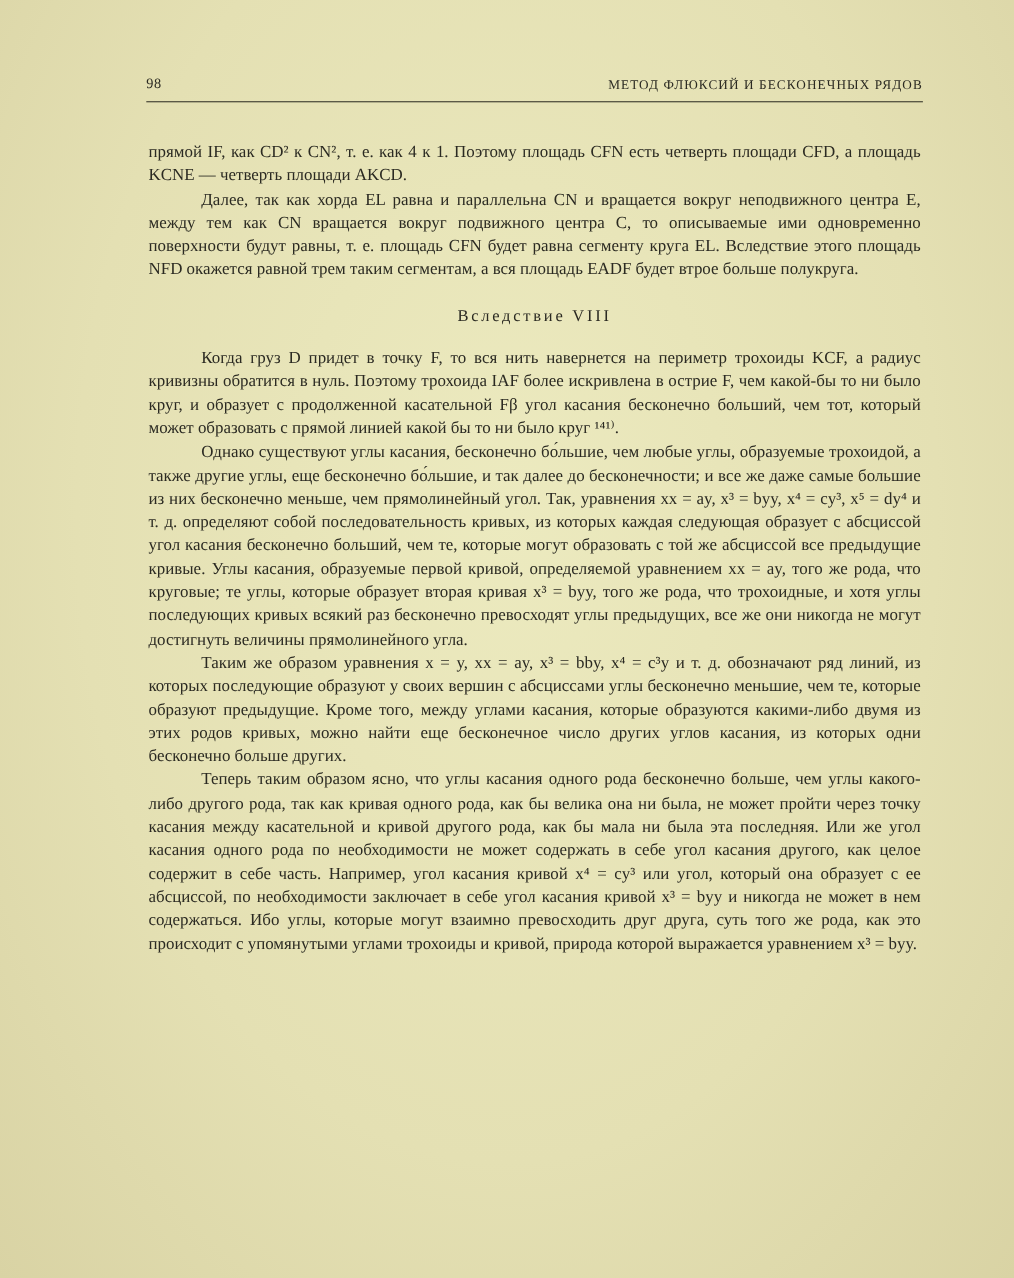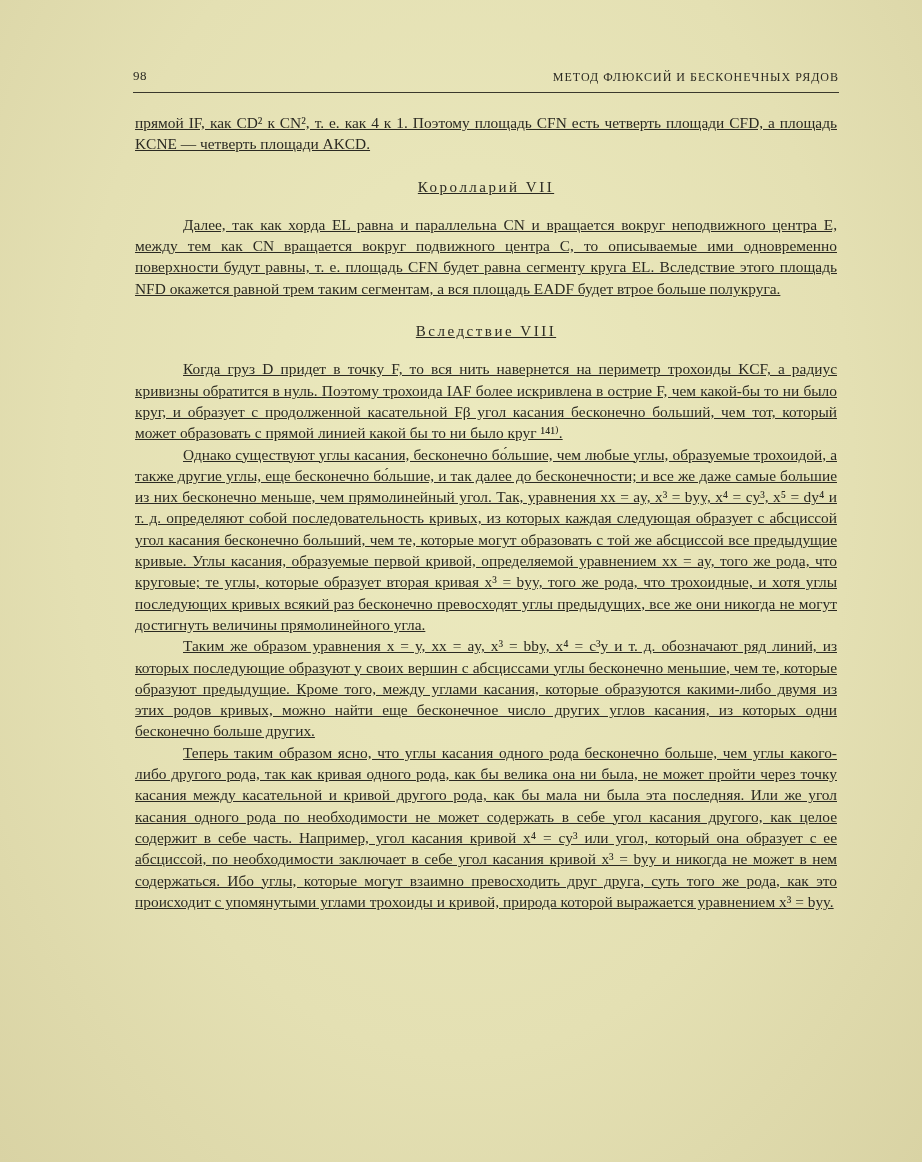--- a/index.html
+++ b/index.html
@@ -11,40 +11,39 @@
     font-family: "Liberation Serif", "DejaVu Serif", serif;
   }
   .page { position: relative; width: 922px; height: 1162px; }
   .header {
     position: absolute; left: 133px; top: 66px; width: 706px; height: 22px;
     font-size: 13px; letter-spacing: 0.5px;
   }
   .page-number { position: absolute; left: 0; top: 2px; font-size: 13px; }
   .running-title { position: absolute; left: 0; right: 0; top: 4px; text-align: right; font-size: 12px; letter-spacing: 1px; }
   .rule { position: absolute; left: 133px; top: 92px; width: 706px; height: 0; border-top: 1px solid #3a382c; }
-  .body { position: absolute; left: 135px; top: 112px; width: 702px; font-size: 15.4px; line-height: 21.3px; text-decoration: underline; }
+  .body { position: absolute; left: 135px; top: 128px; width: 702px; font-size: 15.4px; line-height: 21.3px; }
   .p { text-align: justify; margin: 0; }
   .p.indent { text-indent: 48px; }
   .heading { text-align: center; letter-spacing: 2.5px; font-size: 15px; margin: 22px 0 16px 0; }
   .sec1 { margin-bottom: 0; }
 </style>
 </head>
 <body>
 
 <div class="page">
   <div class="header">
     <span class="page-number">98</span>
     <div class="running-title">МЕТОД ФЛЮКСИЙ И БЕСКОНЕЧНЫХ РЯДОВ</div>
   </div>
   <div class="rule"></div>
 
   <div class="body">
     <p class="p sec1">прямой IF, как CD² к CN², т. е. как 4 к 1. Поэтому площадь CFN есть четверть площади CFD, а площадь KCNE — четверть площади AKCD.</p>
 
-    <div class="heading">Королларий VII</div>
     <p class="p indent">Далее, так как хорда EL равна и параллельна CN и вращается вокруг неподвижного центра E, между тем как CN вращается вокруг подвижного центра C, то описываемые ими одновременно поверхности будут равны, т. е. площадь CFN будет равна сегменту круга EL. Вследствие этого площадь NFD окажется равной трем таким сегментам, а вся площадь EADF будет втрое больше полукруга.</p>
 
     <div class="heading">Вследствие VIII</div>
     <p class="p indent">Когда груз D придет в точку F, то вся нить навернется на периметр трохоиды KCF, а радиус кривизны обратится в нуль. Поэтому трохоида IAF более искривлена в острие F, чем какой-бы то ни было круг, и образует с продолженной касательной Fβ угол касания бесконечно больший, чем тот, который может образовать с прямой линией какой бы то ни было круг ¹⁴¹⁾.</p>
     <p class="p indent">Однако существуют углы касания, бесконечно бо́льшие, чем любые углы, образуемые трохоидой, а также другие углы, еще бесконечно бо́льшие, и так далее до бесконечности; и все же даже самые большие из них бесконечно меньше, чем прямолинейный угол. Так, уравнения xx = ay, x³ = byy, x⁴ = cy³, x⁵ = dy⁴ и т. д. определяют собой последовательность кривых, из которых каждая следующая образует с абсциссой угол касания бесконечно больший, чем те, которые могут образовать с той же абсциссой все предыдущие кривые. Углы касания, образуемые первой кривой, определяемой уравнением xx = ay, того же рода, что круговые; те углы, которые образует вторая кривая x³ = byy, того же рода, что трохоидные, и хотя углы последующих кривых всякий раз бесконечно превосходят углы предыдущих, все же они никогда не могут достигнуть величины прямолинейного угла.</p>
     <p class="p indent">Таким же образом уравнения x = y, xx = ay, x³ = bby, x⁴ = c³y и т. д. обозначают ряд линий, из которых последующие образуют у своих вершин с абсциссами углы бесконечно меньшие, чем те, которые образуют предыдущие. Кроме того, между углами касания, которые образуются какими-либо двумя из этих родов кривых, можно найти еще бесконечное число других углов касания, из которых одни бесконечно больше других.</p>
     <p class="p indent">Теперь таким образом ясно, что углы касания одного рода бесконечно больше, чем углы какого-либо другого рода, так как кривая одного рода, как бы велика она ни была, не может пройти через точку касания между касательной и кривой другого рода, как бы мала ни была эта последняя. Или же угол касания одного рода по необходимости не может содержать в себе угол касания другого, как целое содержит в себе часть. Например, угол касания кривой x⁴ = cy³ или угол, который она образует с ее абсциссой, по необходимости заключает в себе угол касания кривой x³ = byy и никогда не может в нем содержаться. Ибо углы, которые могут взаимно превосходить друг друга, суть того же рода, как это происходит с упомянутыми углами трохоиды и кривой, природа которой выражается уравнением x³ = byy.</p>
   </div>
 </div>
 

